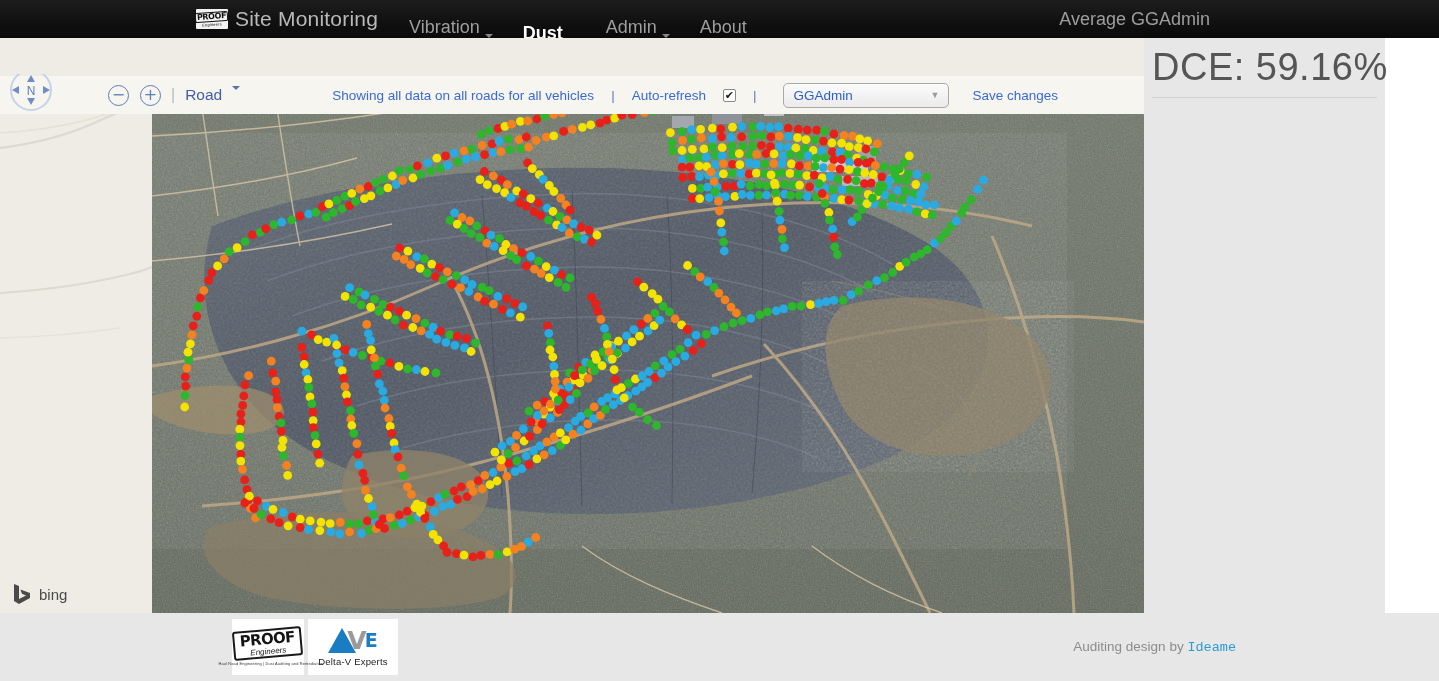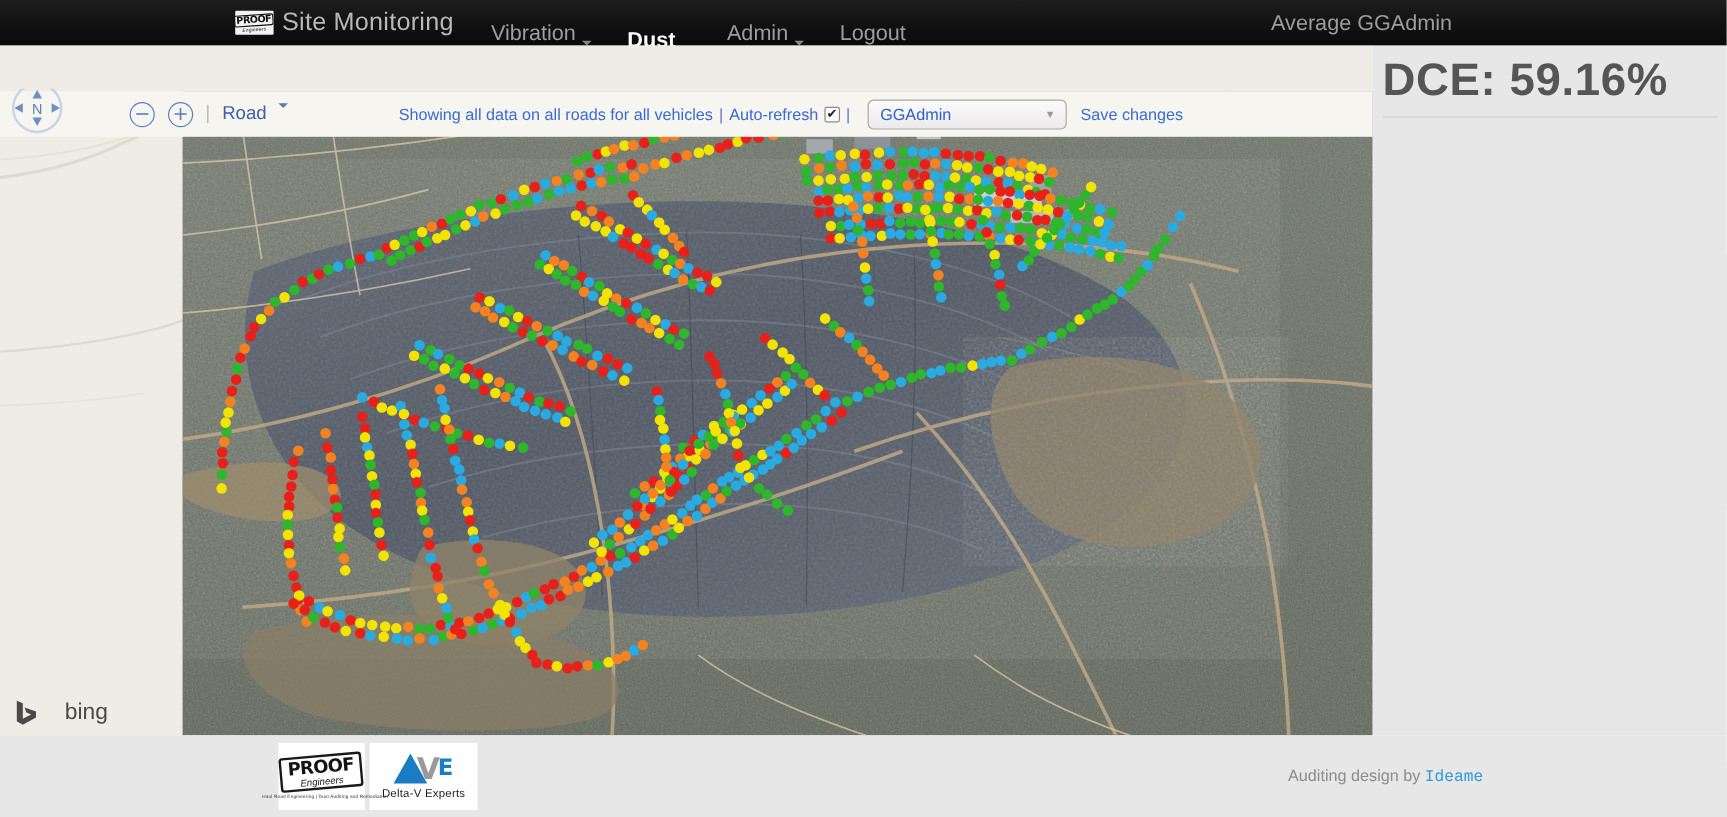--- a/index.html
+++ b/index.html
@@ -87,21 +87,21 @@
     display: flex; align-items: center; justify-content: center;
     font-size: 16px; line-height: 1; cursor: pointer; background: transparent;
     font-family: "DejaVu Sans", sans-serif;
   }
   .tb-sep { color: #b7b9bd; margin: 0 10px; font-size: 16px; }
   .tb-road {
     color: #3f5fa8; font-size: 15.5px; cursor: pointer;
     display: flex; align-items: flex-start; gap: 5px;
   }
   .tb-mid {
-    margin-left: 92px; display: flex; align-items: center; gap: 0;
+    margin-left: 92px; display: flex; align-items: center; gap: 12px;
     color: #3a6ad4; font-size: 13.5px; white-space: nowrap;
   }
   .tb-mid a { color: #3a6ad4; cursor: pointer; text-decoration: none; }
   .pipe { color: #5d79c4; margin: 0 5px; }
   .chk {
     width: 13px; height: 13px; margin-left: 5px;
     border: 1px solid #8a8a8a; background: #fff; border-radius: 2px;
     display: inline-flex; align-items: center; justify-content: center;
     font-size: 11px; color: #222; cursor: pointer; line-height: 1;
   }
@@ -113,28 +113,28 @@
     padding: 0 9px; color: #2b61c9; font-size: 13.5px; cursor: pointer;
   }
   .avg-select .ar { color: #9a9a9a; font-size: 9px; }
   .save-link {
     margin-left: 11px; color: #2b61c9; font-size: 13.5px;
     cursor: pointer; text-decoration: none; white-space: nowrap;
   }
 
   .bing-mark {
     position: absolute; left: 12px; bottom: 8px;
-    display: flex; align-items: center; gap: 21px;
-    color: #4a4a4a; font-size: 19px; z-index: 20;
+    display: flex; align-items: center; gap: 6px;
+    color: #4a4a4a; font-size: 15px; z-index: 20;
   }
 
   
   .right-panel {
     position: absolute; top: 38px; left: 1144px;
-    width: 295px; height: 575px; background: #e7e7e7; font-weight: bold;
+    width: 241px; height: 575px; background: #e7e7e7;
   }
   .dce {
     margin: 8px 8px 0 8px; padding-bottom: 8px;
     font-size: 38px; color: #555; letter-spacing: .5px;
     border-bottom: 1px solid #d0d0d0;
     white-space: nowrap;
   }
 
   
   .footer {
@@ -217,21 +217,21 @@
         <span>Dust</span>
         <span class="caret"></span>
       </a>
 
       <a class="nav-item">
         <span>Admin</span>
         <span class="caret"></span>
       </a>
 
       <a class="nav-item">
-        <span>Logout</span>
+        <span>About</span>
       </a>
     </div>
 
     <div class="nav-right">
       <a class="nav-item">Average GGAdmin</a>
     </div>
   </div>
 
   <div class="map-wrap">
 

